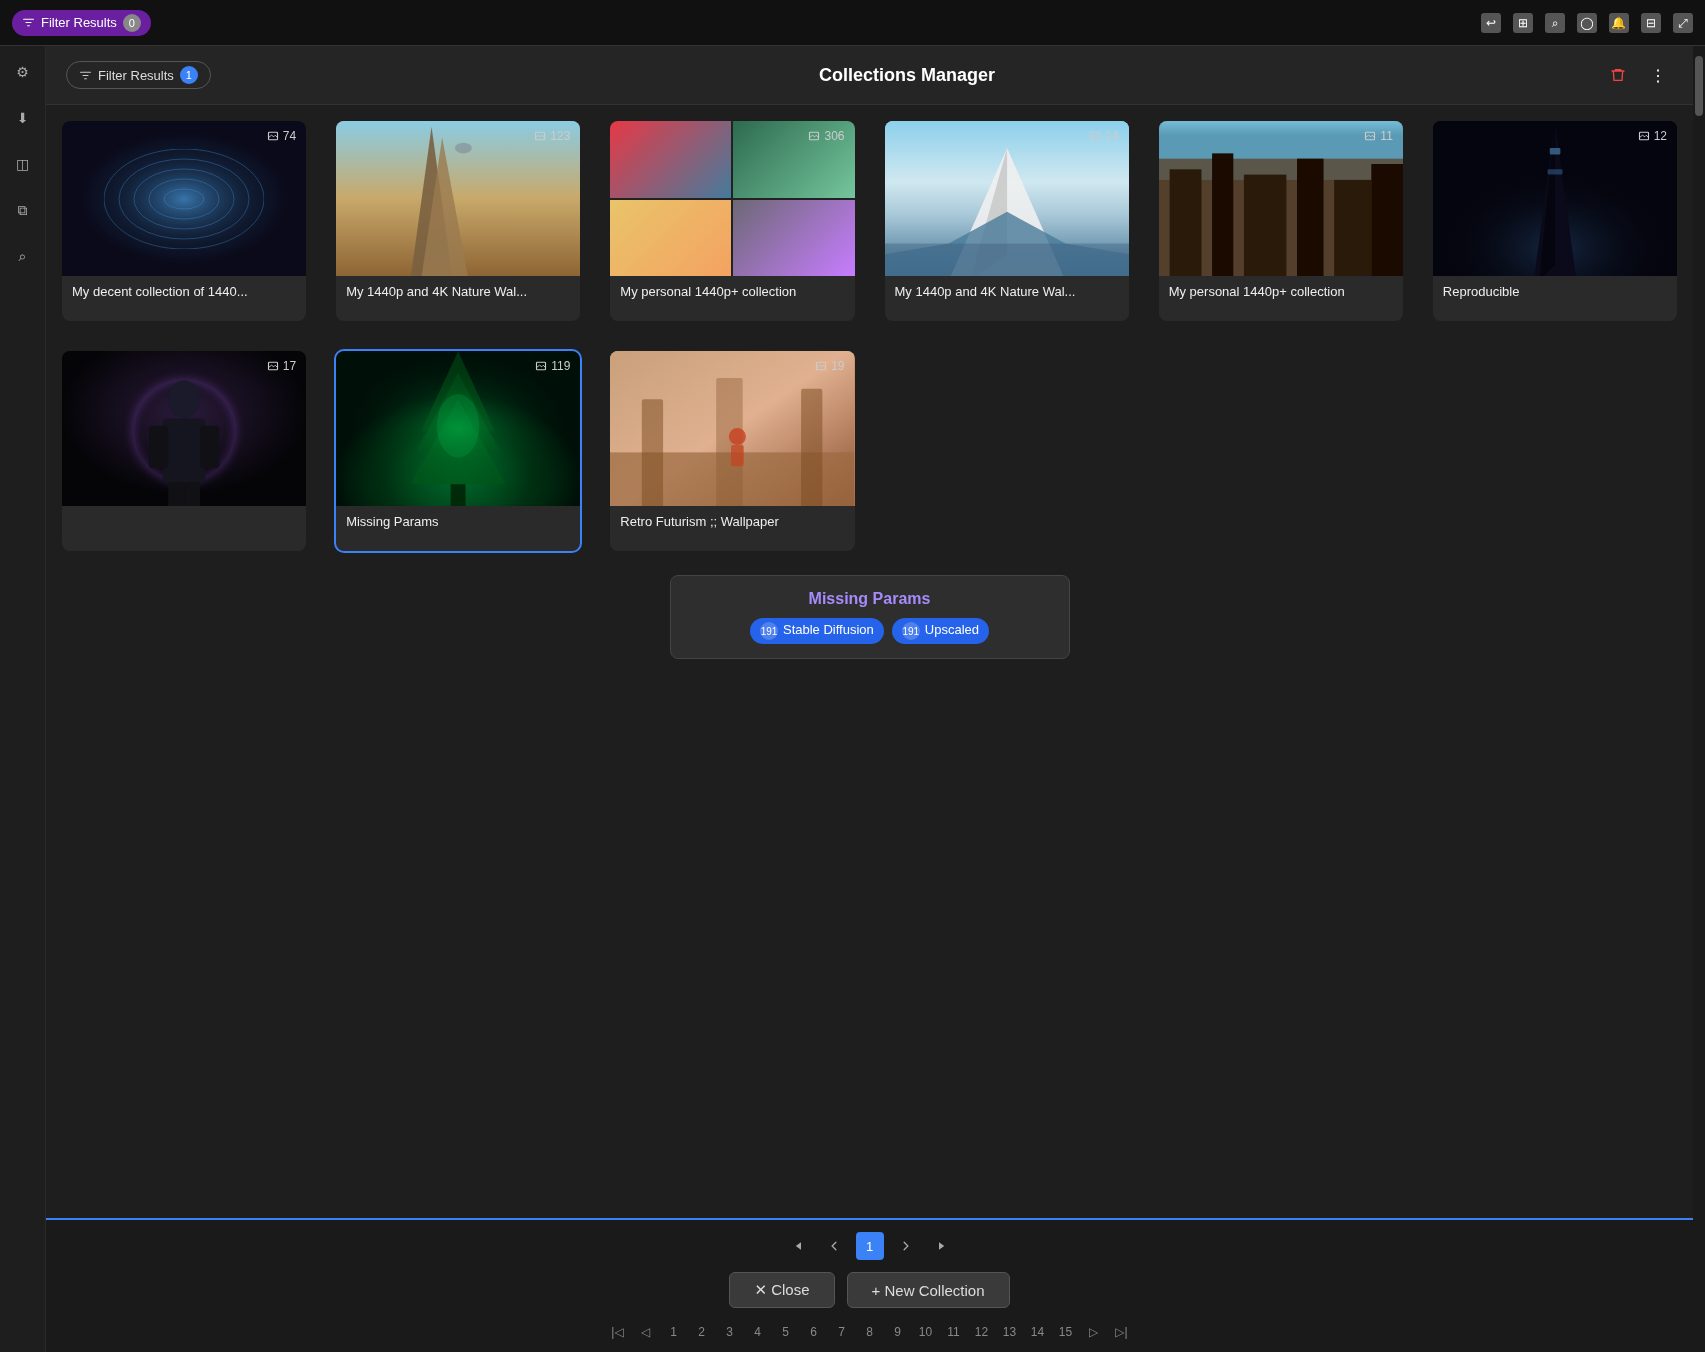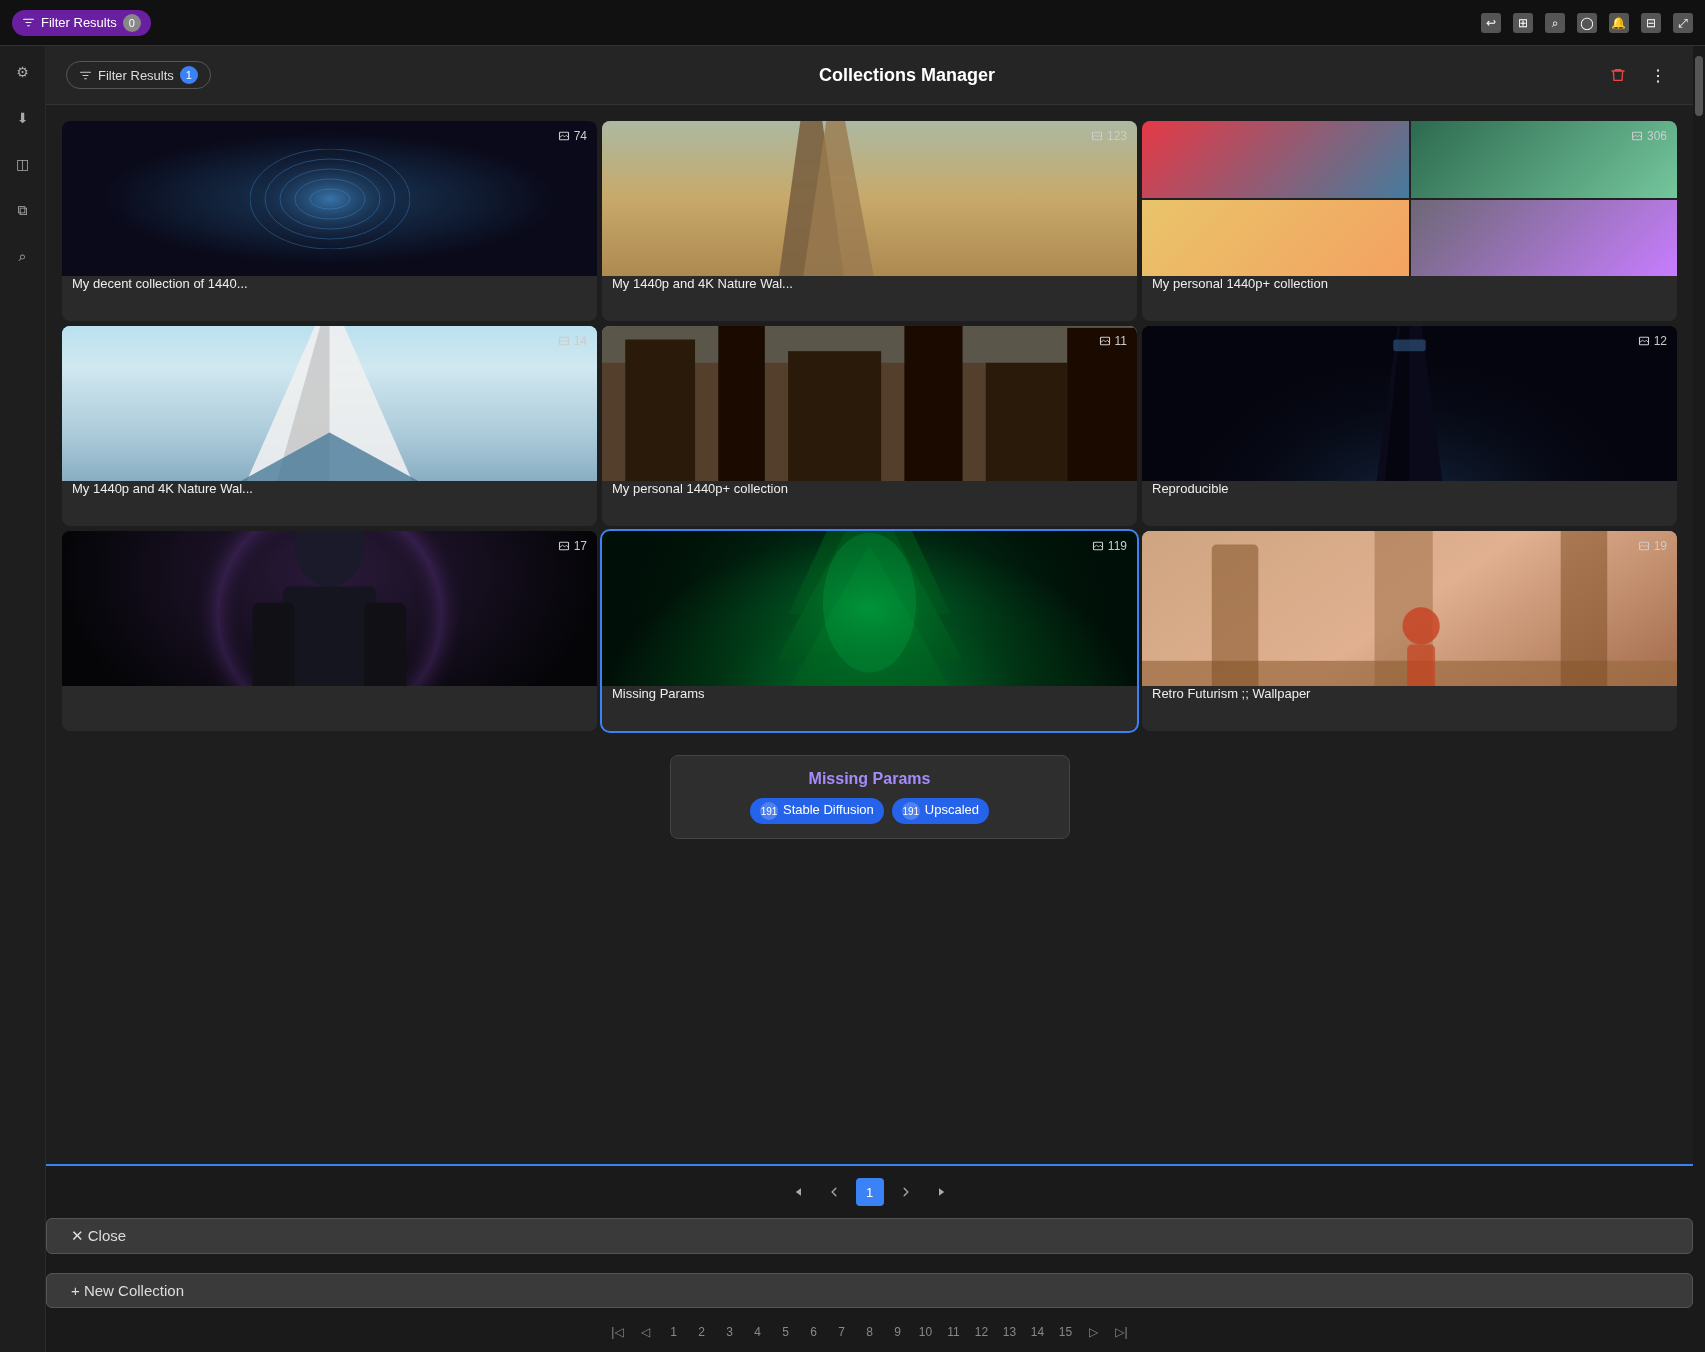--- a/index.html
+++ b/index.html
@@ -157,22 +157,22 @@
       flex: 1;
       overflow-y: auto;
       padding: 16px;
       display: flex;
       flex-direction: column;
       gap: 16px;
     }
 
     .collections-grid {
       display: grid;
-      grid-template-columns: repeat(3, 1fr);
-      gap: 5px;
+      grid-template-columns: repeat(6, 1fr);
+      gap: 30px;
     }
 
     .collection-card {
       background: #2a2a2a;
       border-radius: 8px;
       overflow: hidden;
       cursor: pointer;
       position: relative;
       min-height: 200px;
     }
@@ -183,21 +183,21 @@
       right: 10px;
       display: flex;
       align-items: center;
       gap: 4px;
       font-size: 12px;
       color: #ccc;
       z-index: 2;
     }
 
     .card-label {
-      padding: 0 10px;
+      padding: 8px 10px;
       font-size: 13px;
       font-weight: 500;
       color: #eee;
       background: #2a2a2a;
       white-space: nowrap;
       overflow: hidden;
       text-overflow: ellipsis;
     }
 
     
@@ -269,23 +269,22 @@
       background: transparent;
     }
     .page-btn.active {
       background: #3b82f6;
       color: #fff;
     }
 
     .action-buttons {
       display: flex;
       justify-content: center;
-      gap: 19px;
+      gap: 12px;
       margin-bottom: 12px;
-      flex-direction: column;
     }
     .action-btn {
       padding: 8px 24px;
       border-radius: 6px;
       font-size: 15px;
       cursor: pointer;
       font-weight: 500;
       display: flex;
       align-items: center;
       gap: 6px;

